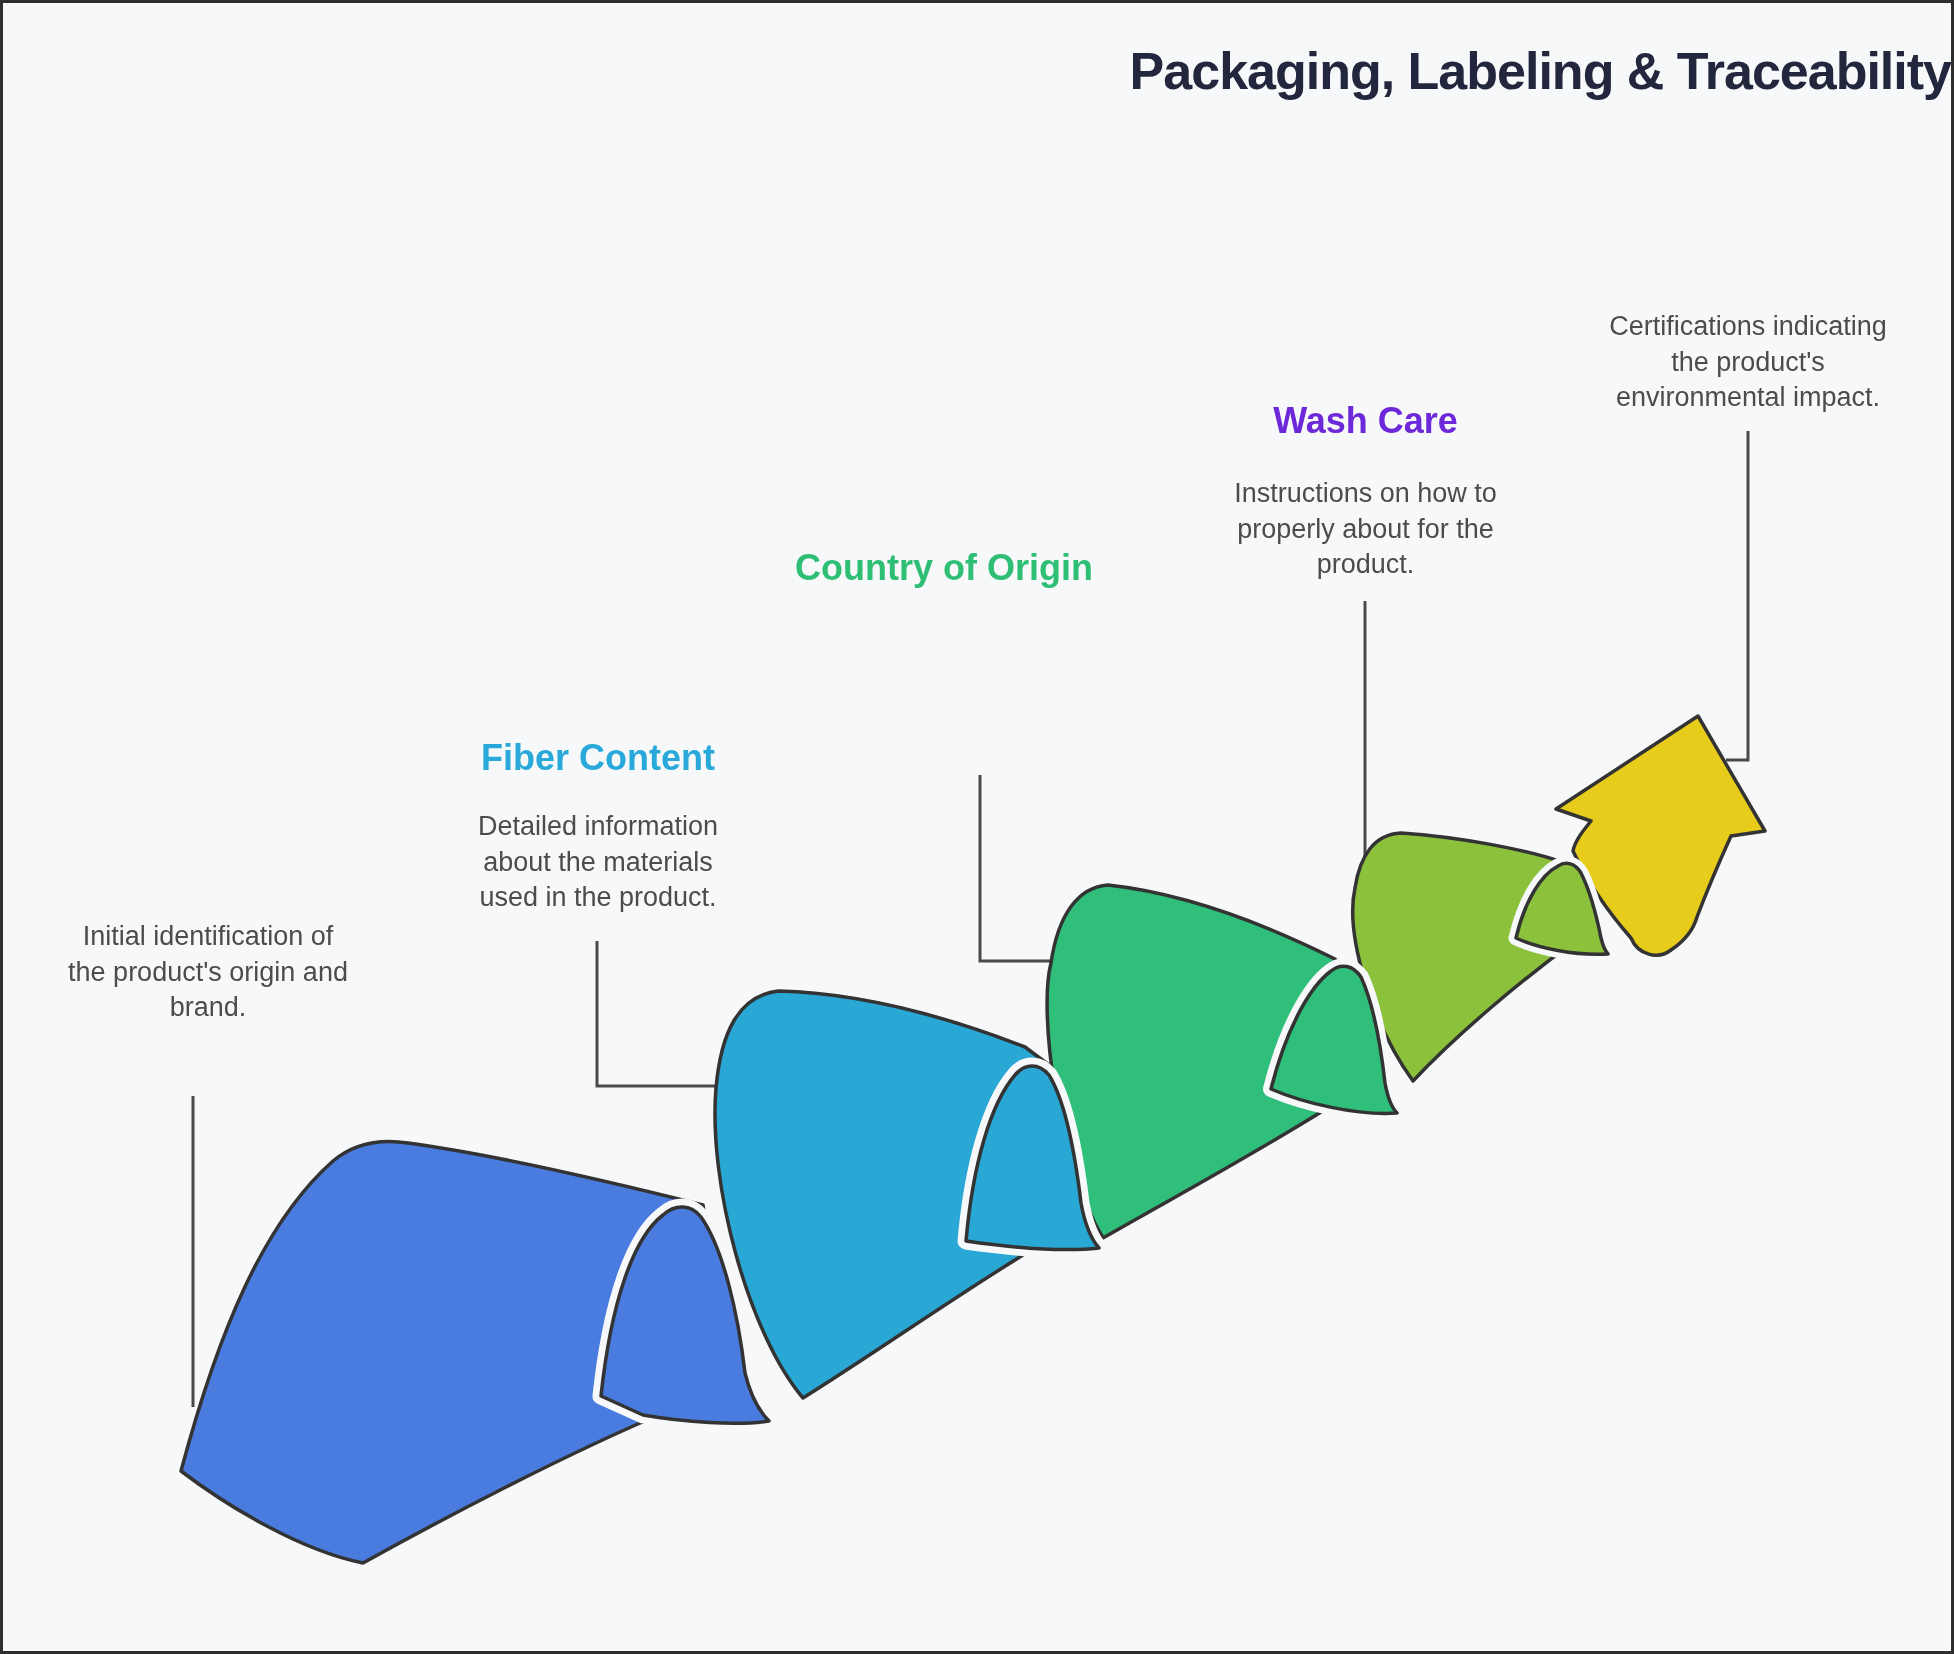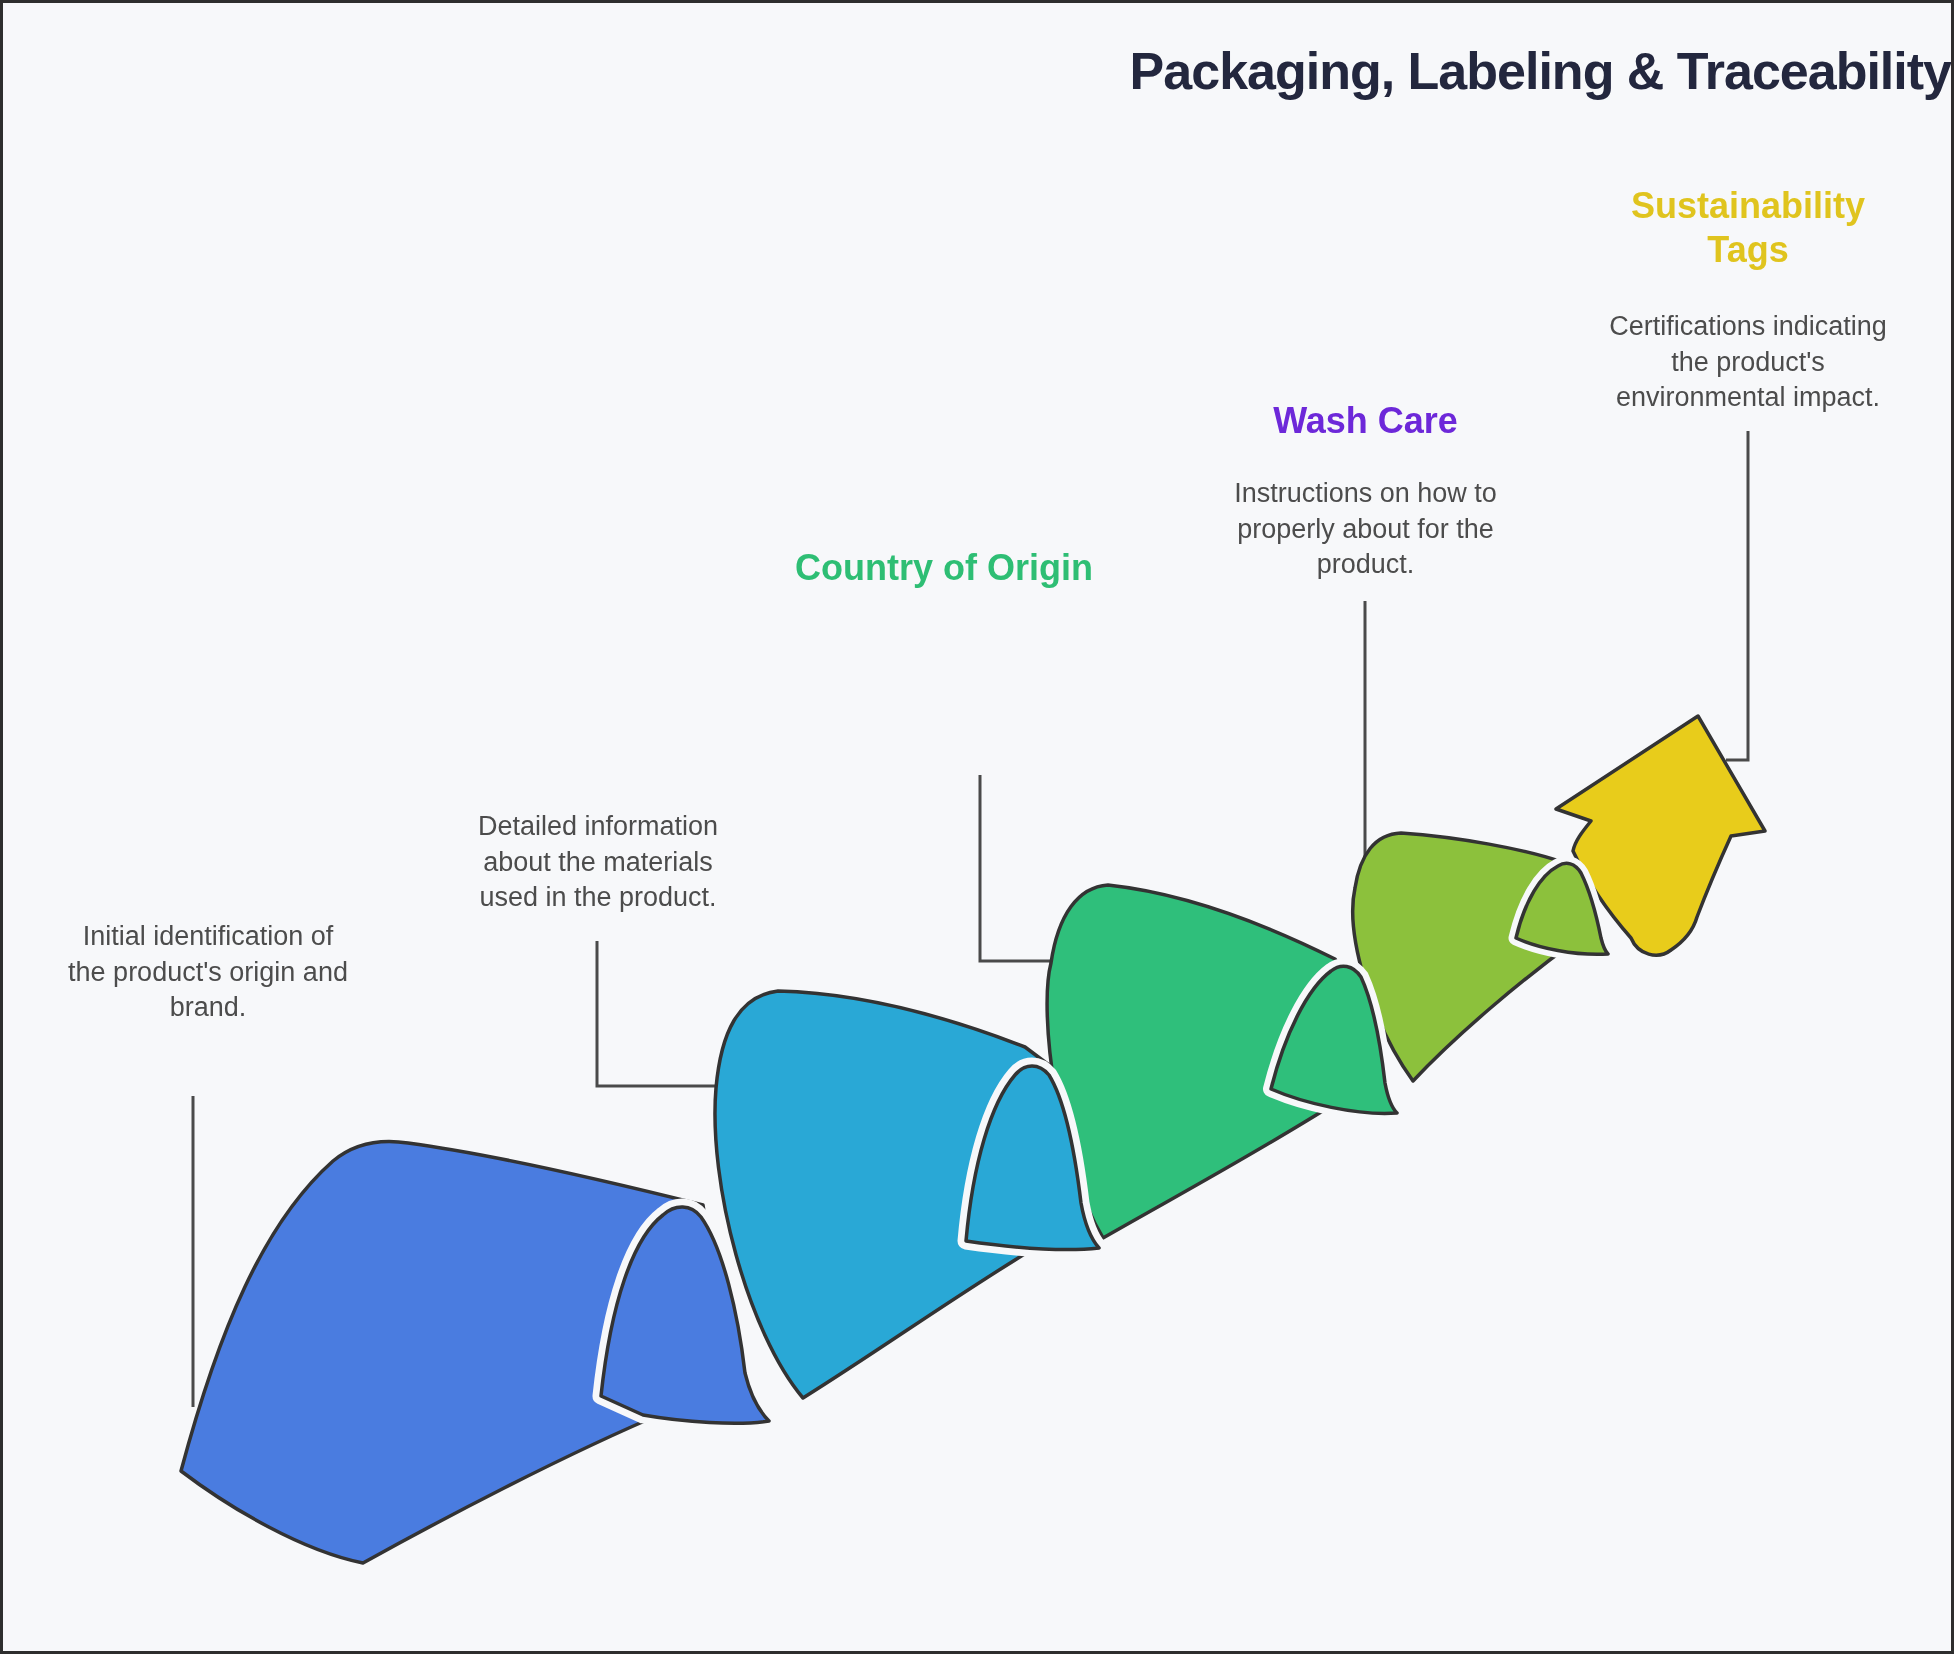--- a/index.html
+++ b/index.html
@@ -134,30 +134,29 @@
                  C 1588 890, 1594 915, 1598 935 C 1600 943, 1602 948, 1605 951
                  C 1572 953, 1535 945, 1513 935 Z" stroke="#333333" stroke-width="3.5" stroke-linejoin="round" fill="#8CC13C"></path>
       </g>
     </g>
   </svg>
 
   <div class="step-desc d1">Initial identification of
 the product's origin and
 brand.</div>
 
+  <div class="step-heading h2" style="color: rgb(41, 169, 217);">Fiber Content</div>
   <div class="step-desc d2">Detailed information
 about the materials
 used in the product.</div>
 
   <div class="step-heading h3" style="color: rgb(46, 190, 116);">Country of Origin</div>
 
   <div class="step-heading h4" style="color: #6d28d9;">Wash Care</div>
   <div class="step-desc d4">Instructions on how to
 properly about for the
 product.</div>
 
-  <div class="step-heading h5" style="color: rgb(224, 196, 30);">Sustainability
-Tags</div>
   <div class="step-desc d5">Certifications indicating
 the product's
 environmental impact.</div>
 
 </div>
 
 </body></html>

